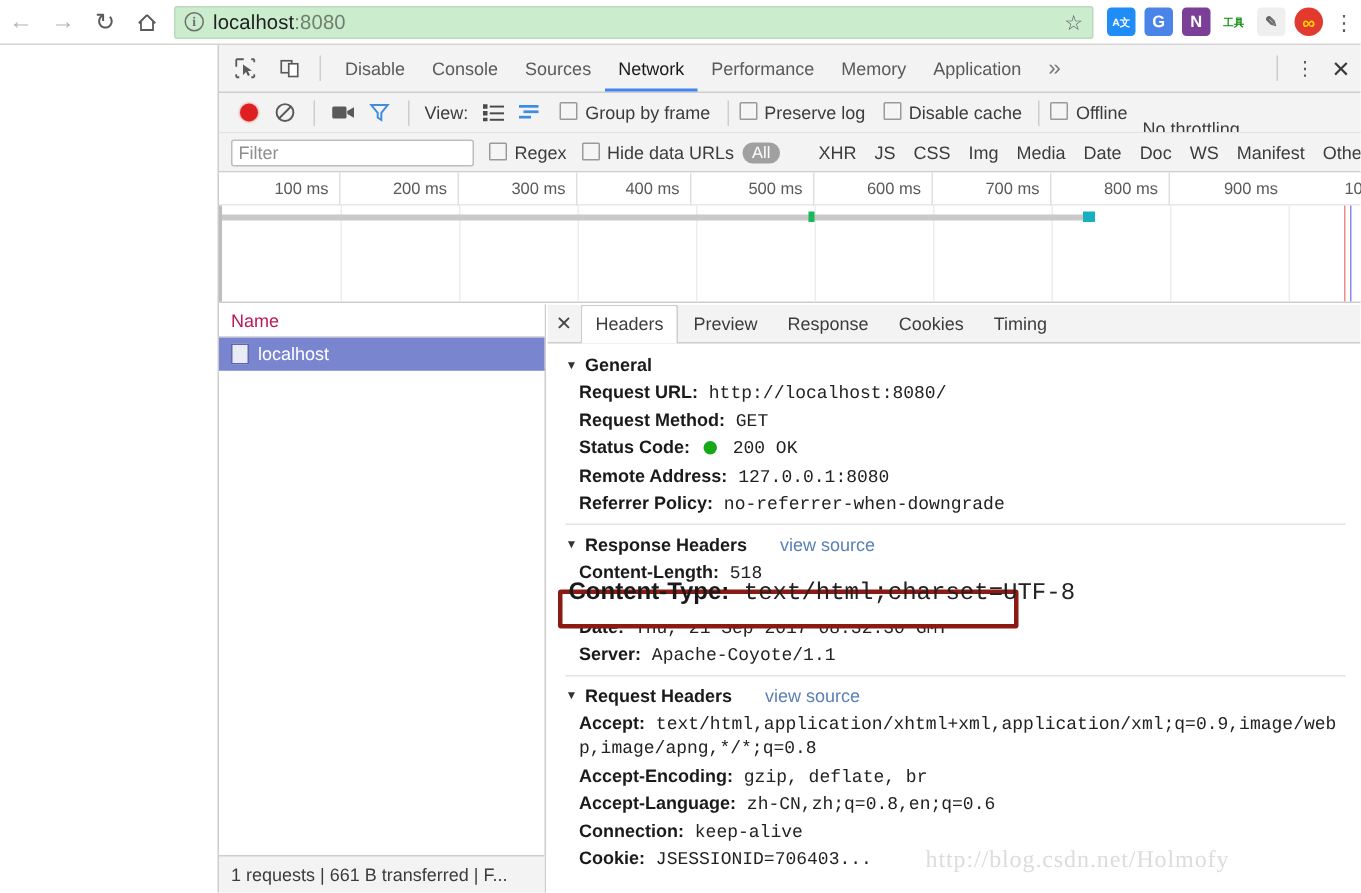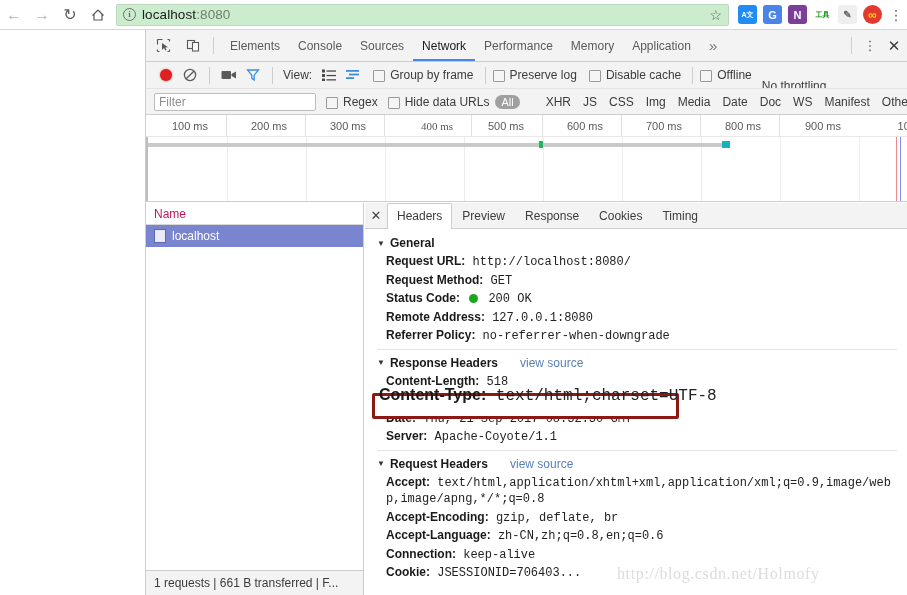--- a/index.html
+++ b/index.html
@@ -99,21 +99,21 @@
     padding-left: 8px; border-bottom: 1px solid #e3e3e3;
     background: #f3f3f3; overflow: hidden;
   }
   #rec-dot { width: 12px; height: 12px; border-radius: 50%; background: #e02020; box-shadow: 0 0 2px rgba(200,0,0,.6); }
   .ic-btn { width: 24px; height: 24px; display: flex; align-items: center; justify-content: center; color: #5a5a5a; }
   .tb-label { font-size: 12px; color: #3c3c3c; margin: 0 5px 0 3px; white-space: nowrap; }
   .cbx {
     width: 12px; height: 12px; border: 1px solid #9a9a9a;
     background: #f5f5f5; border-radius: 1px; flex: none; margin-right: 5px;
   }
-  .cb-wrap { display: flex; align-items: flex-end; white-space: nowrap; margin-right: 4px; }
+  .cb-wrap { display: flex; align-items: flex-start; white-space: nowrap; margin-right: 4px; }
   .cb-wrap span { font-size: 12px; color: #3c3c3c; }
 
   
   #filter-row {
     height: 26px; display: flex; align-items: center;
     padding-left: 8px; border-bottom: 1px solid #cdcdcd;
     background: #f3f3f3; overflow: hidden;
   }
   #filter-input {
     width: 162px; height: 18px; background: #fff;
@@ -125,21 +125,21 @@
     background: #a0a0a0; color: #fff; border-radius: 9px;
     padding: 1px 6px; font-size: 11px; margin: 0 6px 0 2px; flex: none;
   }
   .type-filter { font-size: 12px; color: #3c3c3c; margin: 0 6px; white-space: nowrap; }
 
   
   #overview { height: 87px; border-bottom: 1px solid #cdcdcd; position: relative; background: #fff; }
   #ov-ruler { height: 22px; position: relative; border-bottom: 1px solid #e8e8e8; }
   .ov-tick {
     position: absolute; top: 0; height: 22px; border-right: 1px solid #e0e0e0;
-    font-size: 11px; color: #5a5a5a; text-align: right; padding-right: 18px; line-height: 22px;
+    font-size: 11px; color: #5a5a5a; text-align: right; padding-right: 7px; line-height: 22px;
   }
   #ov-grid { position: absolute; left: 0; top: 22px; right: 0; bottom: 0; }
   .ov-gridline { position: absolute; top: 0; bottom: 0; width: 1px; background: #ededed; }
   #ov-bar { position: absolute; left: 2px; top: 6px; height: 4px; background: #c9c9c9; }
   .ov-mark { position: absolute; top: 4px; width: 4px; height: 7px; }
   #ov-dcl { position: absolute; top: 0; bottom: 0; width: 1px; background: #ee8a8a; }
   #ov-load { position: absolute; top: 0; bottom: 0; width: 1px; background: #8a8aee; }
   #ov-leftedge { position: absolute; left: 0; top: 0; bottom: 0; width: 2px; background: #bdbdbd; }
 
   
@@ -267,21 +267,21 @@
           <path d="M6 5 L6 12 L8 10 L9.3 12.6 L10.6 12 L9.3 9.4 L12 9.2 Z" fill="#5a5a5a"></path>
         </svg>
     </div>
     <div class="dt-tool-icon">
       <svg width="15" height="15" viewBox="0 0 15 15">
           <rect x="1.5" y="2.5" width="7" height="8" fill="none" stroke="#5a5a5a" stroke-width="1.1"></rect>
           <rect x="6.5" y="4.5" width="6" height="8.5" fill="#fff" stroke="#5a5a5a" stroke-width="1.1"></rect>
         </svg>
     </div>
     <div class="tb-sep"></div>
-    <div class="dt-tab">Elements</div>
+    <div class="dt-tab">Disable</div>
     <div class="dt-tab">Console</div>
     <div class="dt-tab">Sources</div>
     <div class="dt-tab selected">Network</div>
     <div class="dt-tab">Performance</div>
     <div class="dt-tab">Memory</div>
     <div class="dt-tab">Application</div>
     <div id="dt-more">»</div>
     <div id="dt-right-controls">
       <div class="tb-sep"></div>
       <div id="dt-kebab">
@@ -375,21 +375,21 @@
     <div class="type-filter">WS</div>
     <div class="type-filter">Manifest</div>
     <div class="type-filter">Other</div>
   </div>
 
   <div id="overview">
     <div id="ov-ruler">
       <div class="ov-tick" style="left:2px;width:79px;">100 ms</div>
       <div class="ov-tick" style="left:81px;width:79px;">200 ms</div>
       <div class="ov-tick" style="left:160px;width:79px;">300 ms</div>
-      <div class="ov-tick" style="left:247px;width:79px;font-family:Liberation Serif, serif;">400 ms</div>
+      <div class="ov-tick" style="left:236px;width:79px;">400 ms</div>
       <div class="ov-tick" style="left:318px;width:79px;">500 ms</div>
       <div class="ov-tick" style="left:397px;width:79px;">600 ms</div>
       <div class="ov-tick" style="left:476px;width:79px;">700 ms</div>
       <div class="ov-tick" style="left:555px;width:79px;">800 ms</div>
       <div class="ov-tick" style="left:634px;width:79px;border-right:none;">900 ms</div>
       <div class="ov-tick" style="left:745px;width:49px;border-right:none;">1000 m</div>
     </div>
     <div id="ov-grid">
       <div class="ov-gridline" style="left:81px;"></div>
       <div class="ov-gridline" style="left:160px;"></div>

